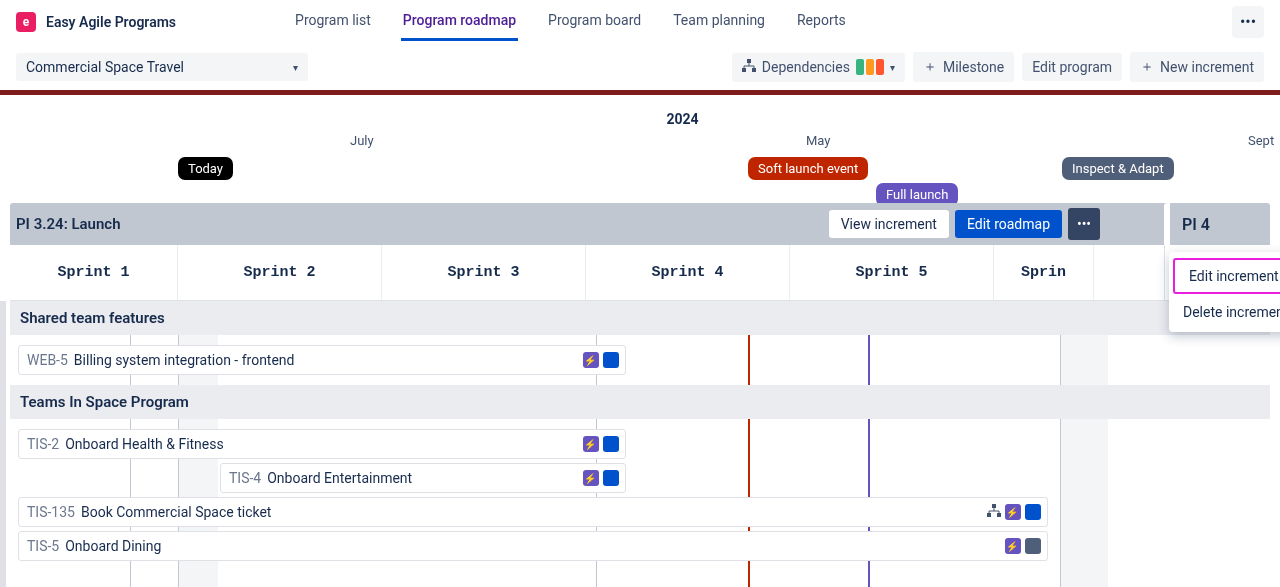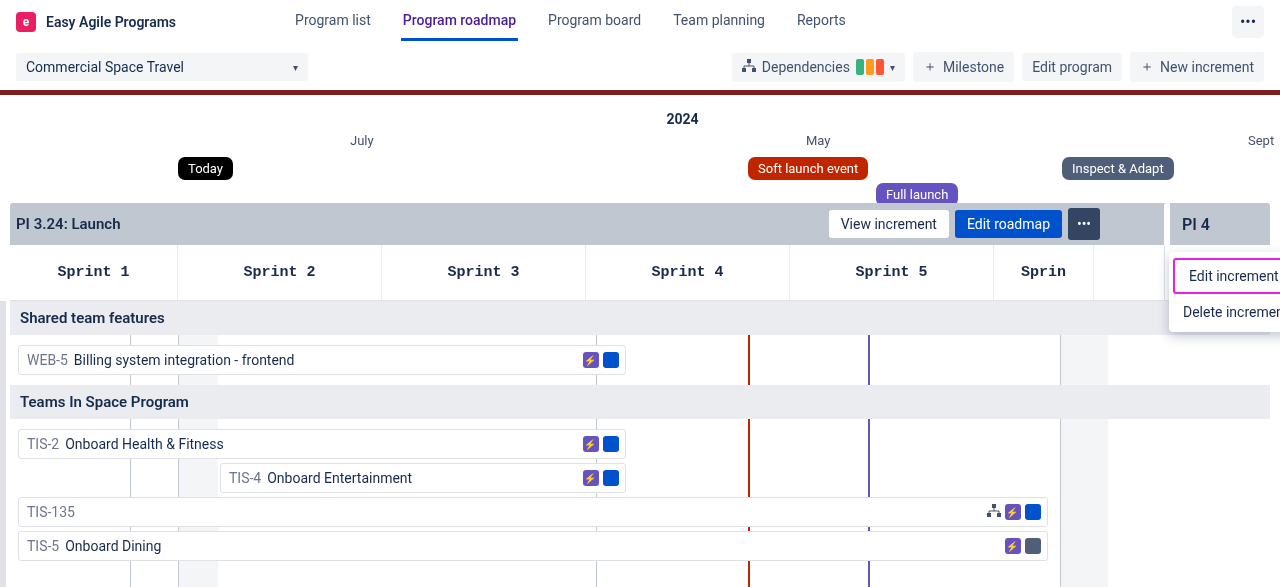--- a/index.html
+++ b/index.html
@@ -206,20 +206,21 @@
     <div class="bar" style="margin-left:210px; width:406px;">
       <span class="key">TIS-4</span>
       <span>Onboard Entertainment</span>
       <span class="tail">
         <span class="icon-sq icon-epic">⚡</span>
         <span class="icon-sq icon-status"></span>
       </span>
     </div>
     <div class="bar" style="margin-left:8px; width:1030px;">
       <span class="key">TIS-135</span>
+      <span>Book Commercial Space ticket</span>
       <span class="tail">
         <span class="icon-tree">
           <svg width="14" height="14" viewBox="0 0 14 14">
               <rect x="5" y="0" width="4" height="4" fill="#42526E"></rect>
               <rect x="0" y="9" width="4" height="4" fill="#42526E"></rect>
               <rect x="10" y="9" width="4" height="4" fill="#42526E"></rect>
               <path d="M7 4 V7 M2 9 V7 H12 V9" stroke="#42526E" fill="none"></path>
             </svg>
         </span>
         <span class="icon-sq icon-epic">⚡</span>

